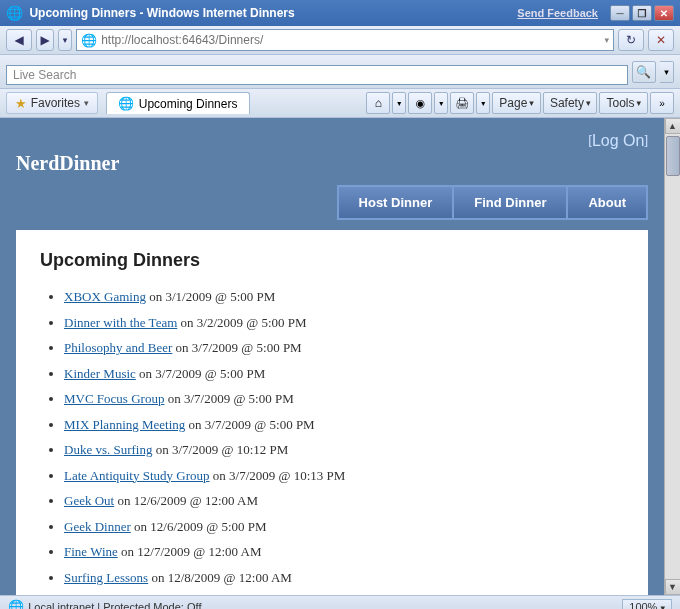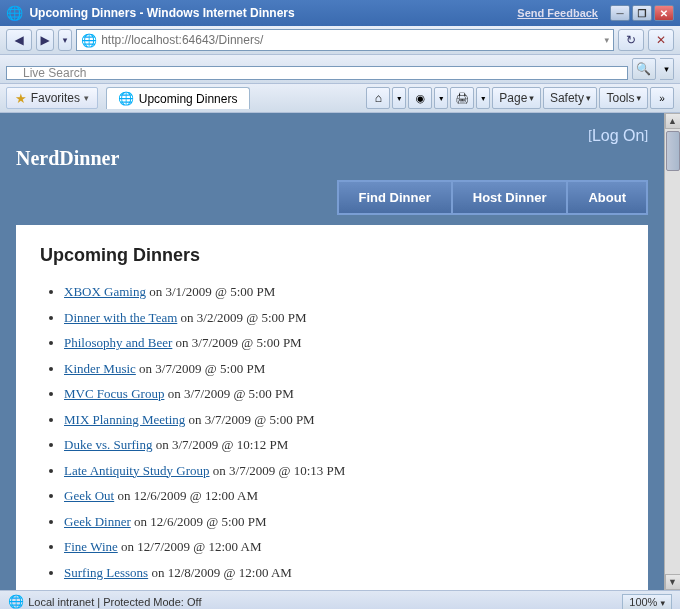--- a/index.html
+++ b/index.html
@@ -65,25 +65,25 @@
     .search-area {
       background: linear-gradient(to bottom, #e8eef8, #d0dcea);
       padding: 3px 6px;
       display: flex;
       align-items: center;
       gap: 4px;
       border-bottom: 1px solid #b0c0d8;
     }
     .search-box {
       flex: 1;
-      height: 14px;
+      height: 20px;
       background: white;
       border: 1px solid #7a9abb;
       display: flex; align-items: center;
-      padding: 0 16px;
+      padding: 0 6px;
       font-size: 12px;
       color: #aaa;
       gap: 4px;
       margin-top: 7px;
     }
     .search-text { flex: 1; color: #888; }
 
     
     .fav-bar {
       background: linear-gradient(to bottom, #e8eef8, #d0dcea);
@@ -377,22 +377,22 @@
 
     <div class="app-header">
       <span class="login-bracket">[ </span>
       <span class="login-link">Log On</span>
       <span class="login-bracket"> ]</span>
     </div>
 
     <div class="site-title">NerdDinner</div>
 
     <div class="nav-buttons">
+      <a class="nav-button">Host Dinner</a>
       <a class="nav-button">Find Dinner</a>
-      <a class="nav-button">Host Dinner</a>
       <a class="nav-button">About</a>
     </div>
 
     <div class="content-box">
       <h2 class="page-heading">Upcoming Dinners</h2>
       <ul class="dinner-list" id="dinner-list">
       <li><a class="dinner-link" href="#">XBOX Gaming</a><span> on 3/1/2009 @ 5:00 PM</span></li>
           <li><a class="dinner-link" href="#">Dinner with the Team</a><span> on 3/2/2009 @ 5:00 PM</span></li>
           <li><a class="dinner-link" href="#">Philosophy and Beer</a><span> on 3/7/2009 @ 5:00 PM</span></li>
           <li><a class="dinner-link" href="#">Kinder Music</a><span> on 3/7/2009 @ 5:00 PM</span></li>

